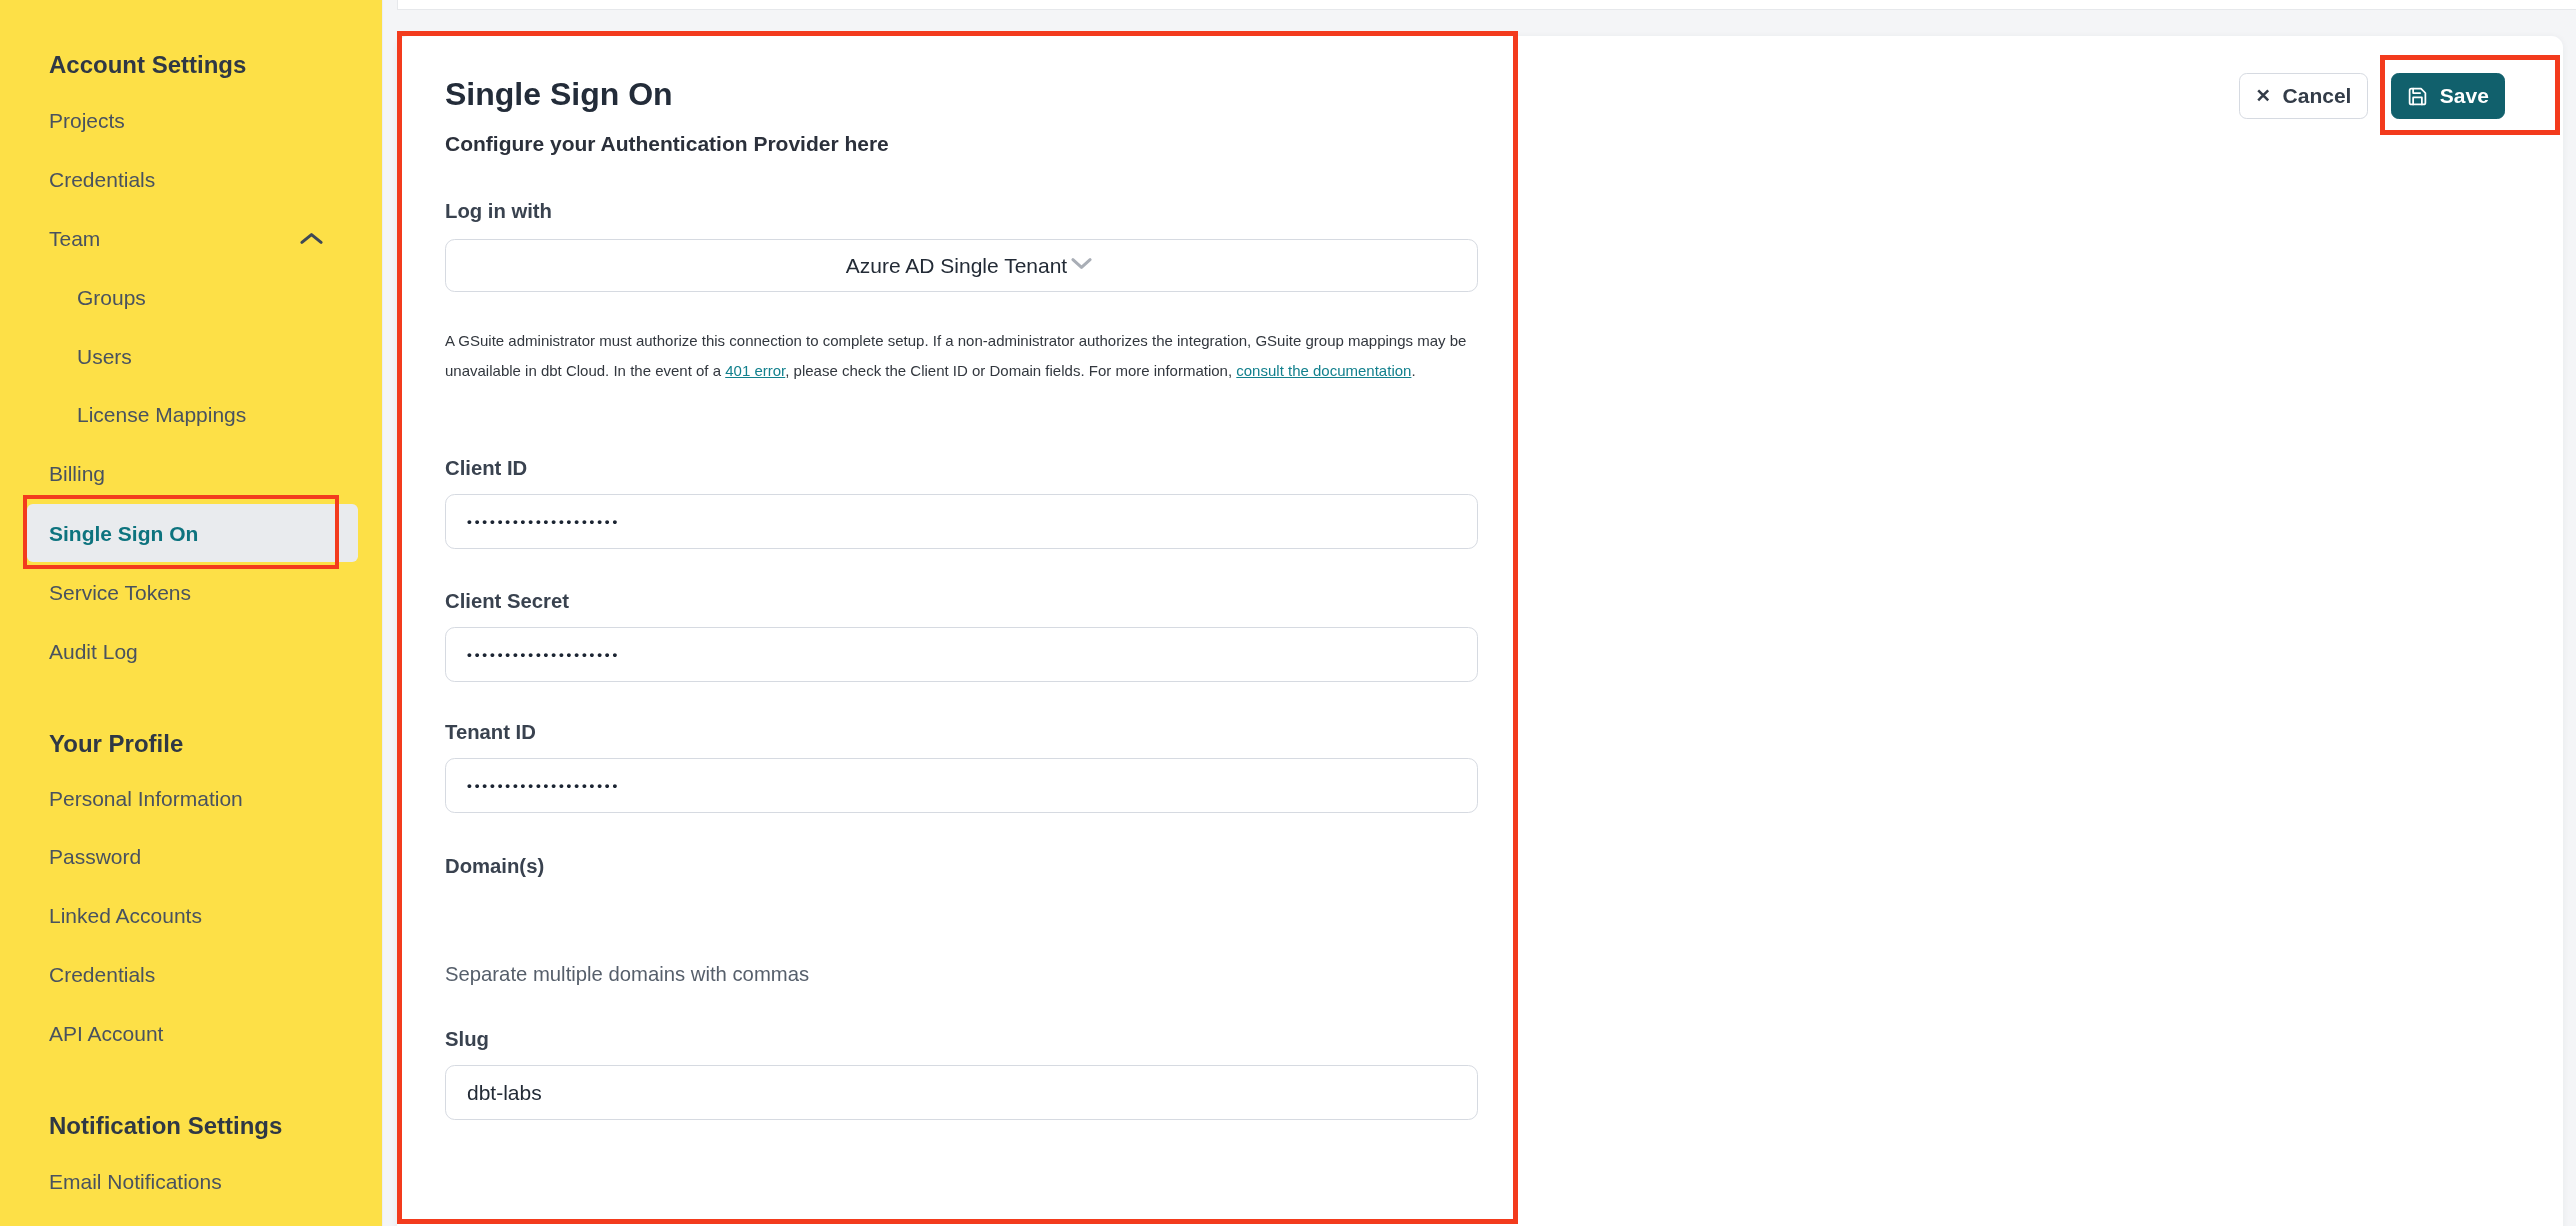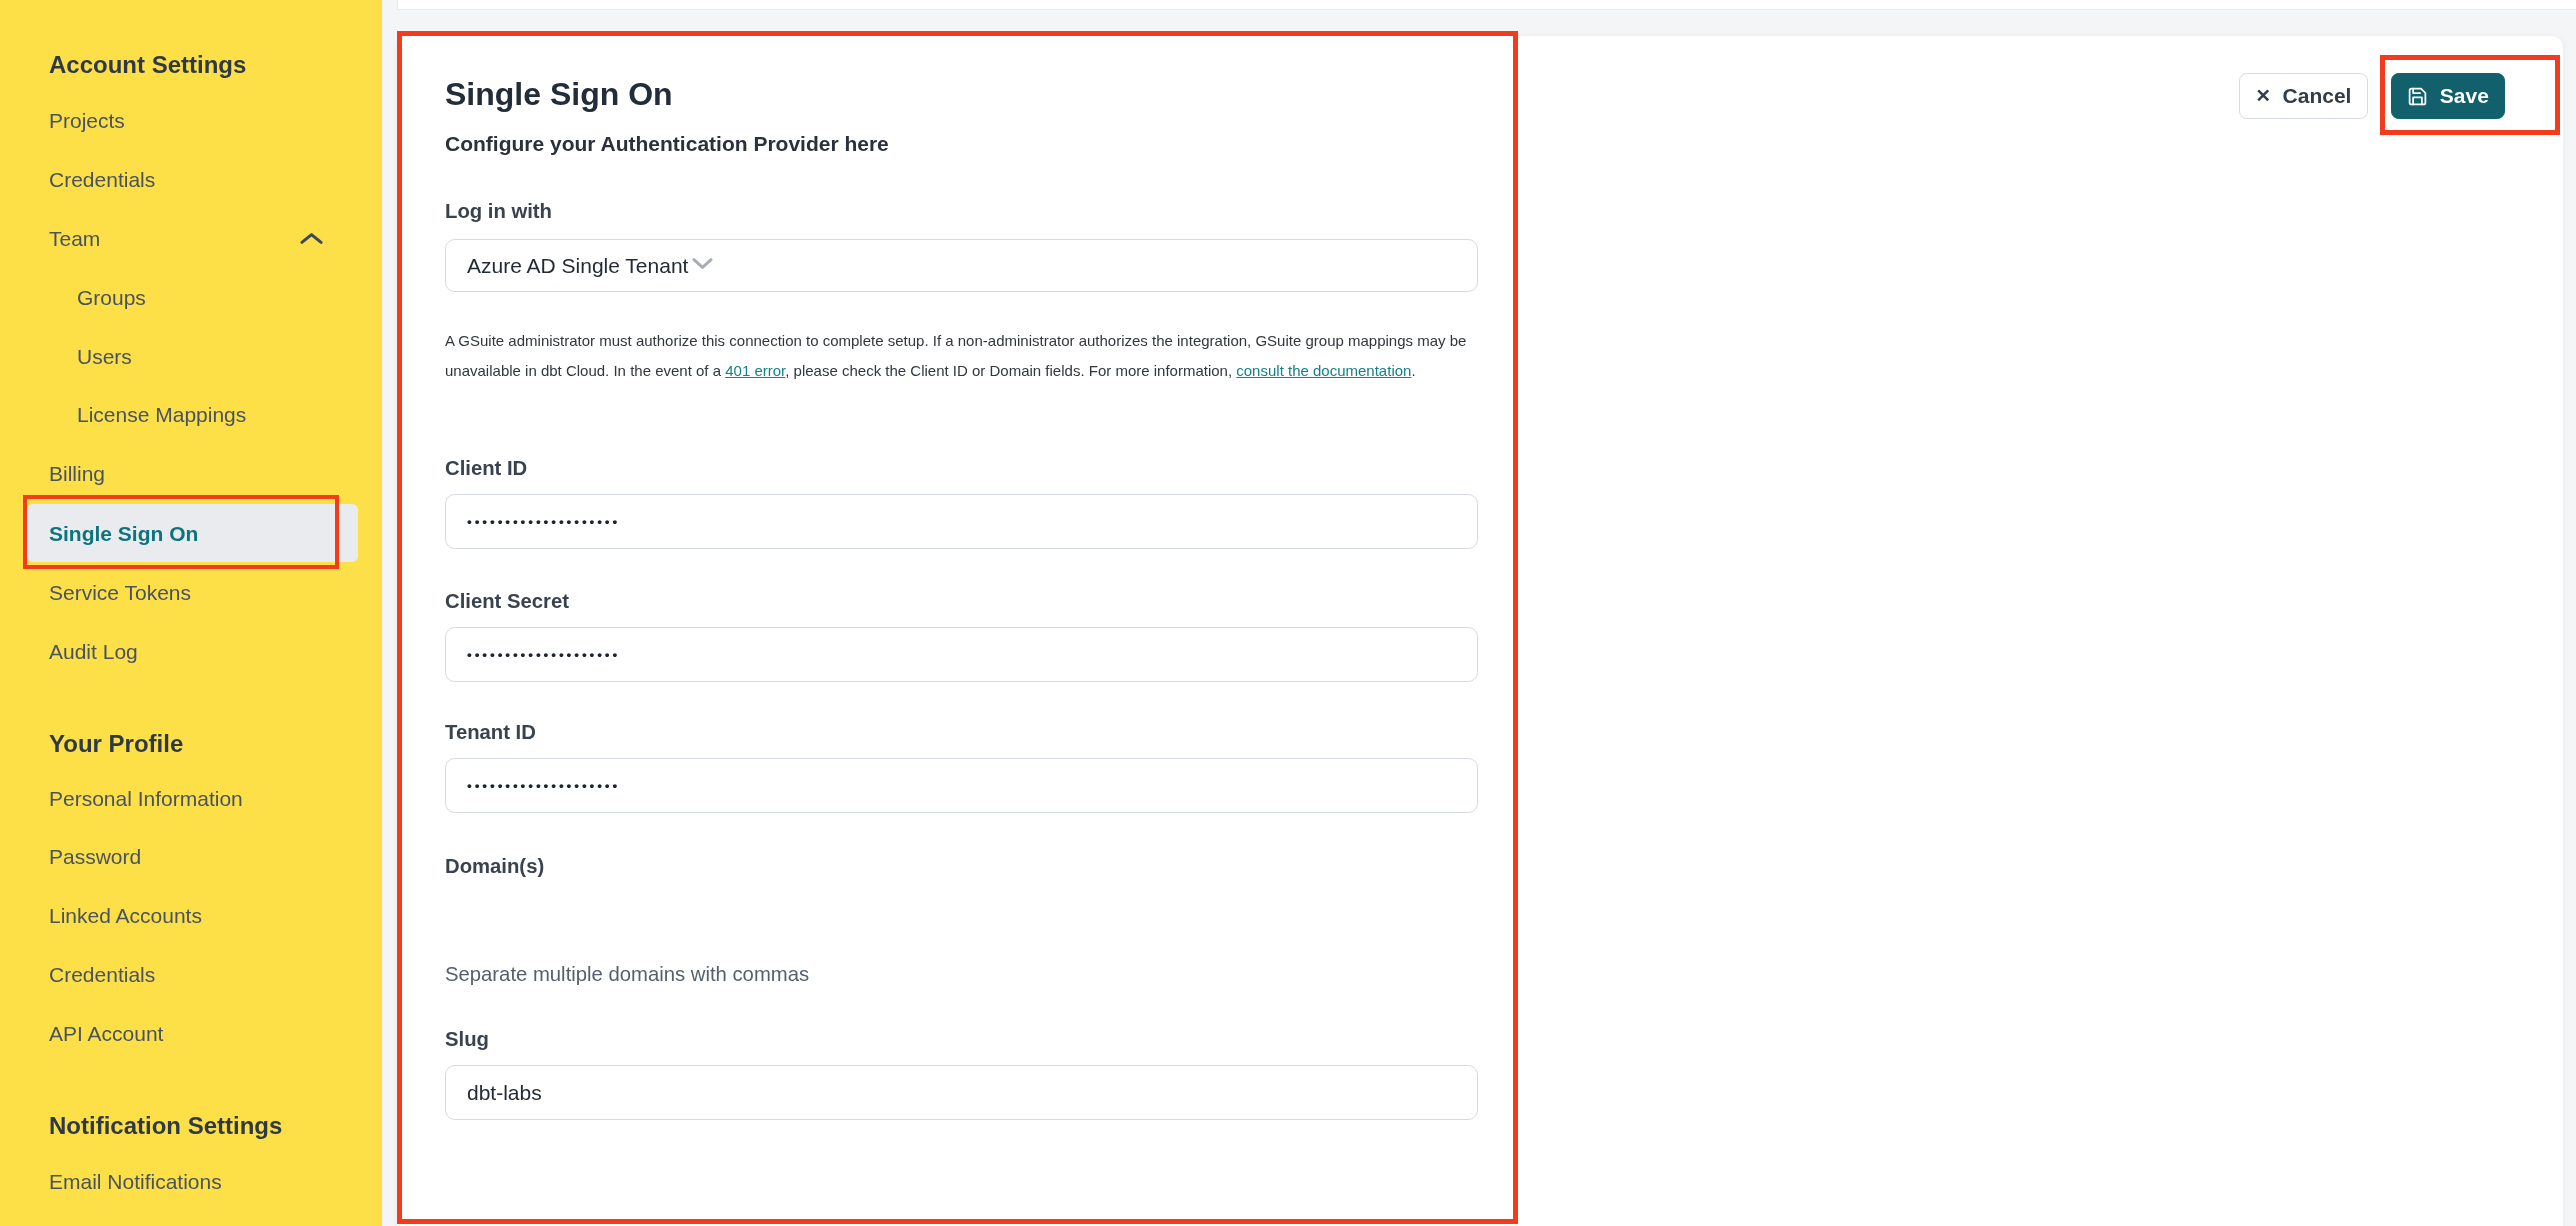--- a/index.html
+++ b/index.html
@@ -47,21 +47,21 @@
   .text-input, .select-box {
     position:absolute; left:445px; width:1033px; height:53px;
     border:1px solid #d6dae1; border-radius:9.7px; background:#fff;
     font-family:"Liberation Sans", sans-serif;
     font-size:21px; color:#232b36; padding:0 50px 0 21px; outline:none;
   }
   .text-input { height:55px; }
   .text-input.masked {
     font-size:13.6px; letter-spacing:2.9px; font-weight:700; color:#1b2432;
   }
-  .select-box { display:flex; align-items:center; justify-content:flex-start; cursor:pointer; padding-right:2px; }
+  .select-box { display:flex; align-items:center; justify-content:center; cursor:pointer; padding-right:2px; }
   .select-box .sel-value { font-size:21px; color:#232b36; }
   .info-para {
     left:445px; top:326px; width:1044px;
     font-size:15px; line-height:30px; color:#32373e;
   }
   .info-para a { color:#12808d; text-decoration:underline; cursor:pointer; }
   .helper-text { left:445px; top:963px; font-size:20.3px; color:#565f6b; }
 
   
   .btn {

